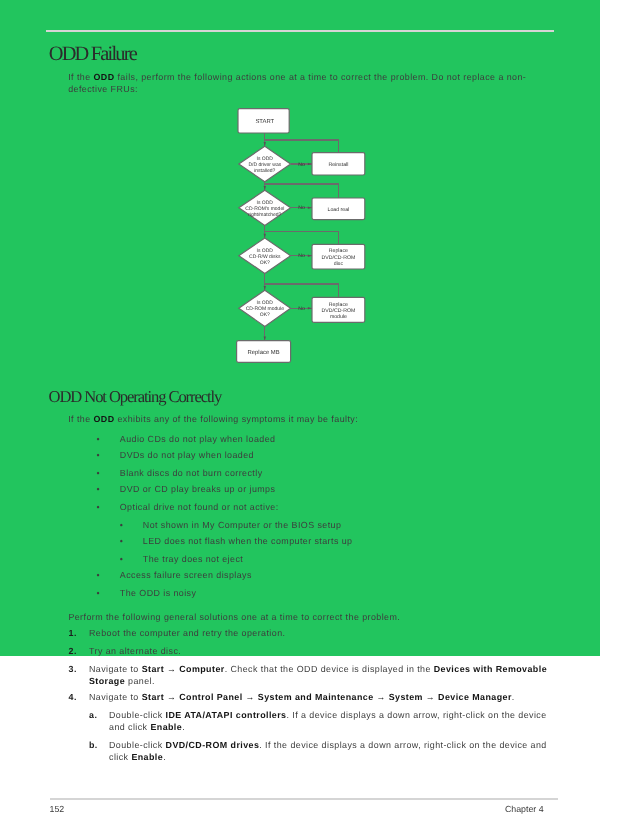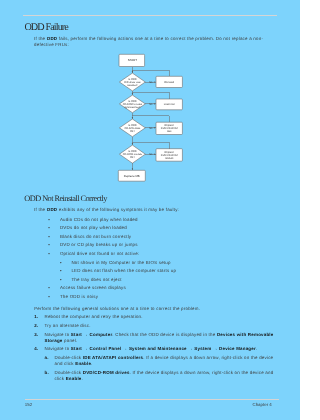--- a/index.html
+++ b/index.html
@@ -1,20 +1,20 @@
 <!DOCTYPE html>
 <html><head>
 <meta charset="utf-8">
 <style>
   html,body{margin:0;padding:0;background:#ffffff;}
   body{width:300px;height:420px;font-family:"Liberation Sans",sans-serif;overflow:hidden;
        text-rendering:geometricPrecision;
        -webkit-font-smoothing:antialiased;-moz-osx-font-smoothing:grayscale;}
   *{-webkit-font-smoothing:antialiased;}
-  .page{position:relative;width:300px;height:420px;background:#7dd3fc;will-change:transform;transform:translateZ(0);}
+  .page{position:relative;width:300px;height:328px;background:#22c55e;will-change:transform;transform:translateZ(0);}
 
 
   .rule{position:absolute;background:#d5d5d5;}
   #head-rule{left:22.5px;top:14.8px;width:254px;height:1.3px;}
   #foot-rule{left:25px;top:399.4px;width:253.5px;height:1.1px;}
 
   h1.sec{position:absolute;margin:0;font-family:"Liberation Serif",serif;font-weight:400;
          color:#2b2b2b;white-space:nowrap;}
   #h-odd-failure{left:24.4px;top:23.4px;font-size:10.2px;line-height:10.2px;letter-spacing:-0.9px;}
   #h-odd-notop{left:24.3px;top:195.0px;font-size:8.3px;line-height:8.3px;letter-spacing:-0.55px;}
@@ -119,21 +119,21 @@
         <line x1="59.3" y1="97" x2="22.4" y2="97" stroke="#6b6b6b" stroke-width="0.55" shape-rendering="crispEdges"></line>
         <line x1="22.4" y1="97" x2="22.4" y2="99.89999999999999" stroke="#6b6b6b" stroke-width="0.55" shape-rendering="crispEdges"></line>
         <path d="M 21.779999999999998 98 L 23.02 98 L 22.4 100.1 Z" fill="#555" stroke="none"></path>
         <line x1="22.4" y1="118.2" x2="22.4" y2="125.3" stroke="#6b6b6b" stroke-width="0.55" shape-rendering="crispEdges"></line>
         <path d="M 21.779999999999998 123.2 L 23.02 123.2 L 22.4 125.3 Z" fill="#555" stroke="none"></path>
         <rect x="8.3" y="125.3" width="27" height="10.9" rx="0.9" ry="0.9" fill="#fff" stroke="#6b6b6b" stroke-width="0.6"></rect>
         <text x="21.8" y="131.8" text-anchor="middle" font-size="2.95" font-family="&quot;Liberation Sans&quot;,sans-serif" fill="#333" font-weight="normal">Replace MB</text>
       </svg>
   </div>
 
-  <h1 class="sec" id="h-odd-notop">ODD Not Reinstall Correctly</h1>
+  <h1 class="sec" id="h-odd-notop">ODD Not Operating Correctly</h1>
 
   <p class="para" id="p-symptoms"><span>If the </span><span class="b">ODD</span><span> exhibits any of the following symptoms it may be faulty:</span></p>
 
   <div id="symptoms">
       <div class="li" style="left: 48.3px; top: 216.5px; width: 217.6px;">
         <span class="bul">•</span>
         <span class="txt" style="left: 11.6px; top: 0px; width: 206px;">Audio CDs do not play when loaded</span>
       </div>
       <div class="li" style="left: 48.3px; top: 225.12px; width: 217.6px;">
         <span class="bul">•</span>

